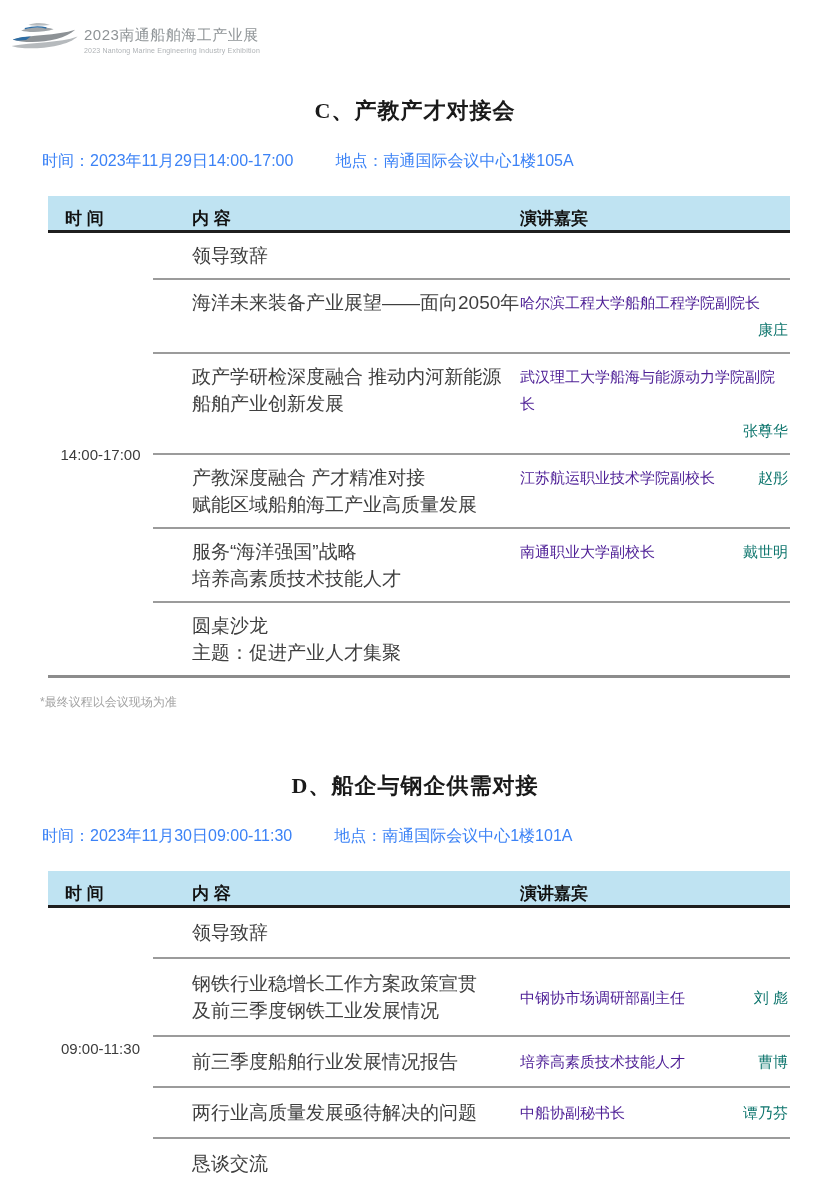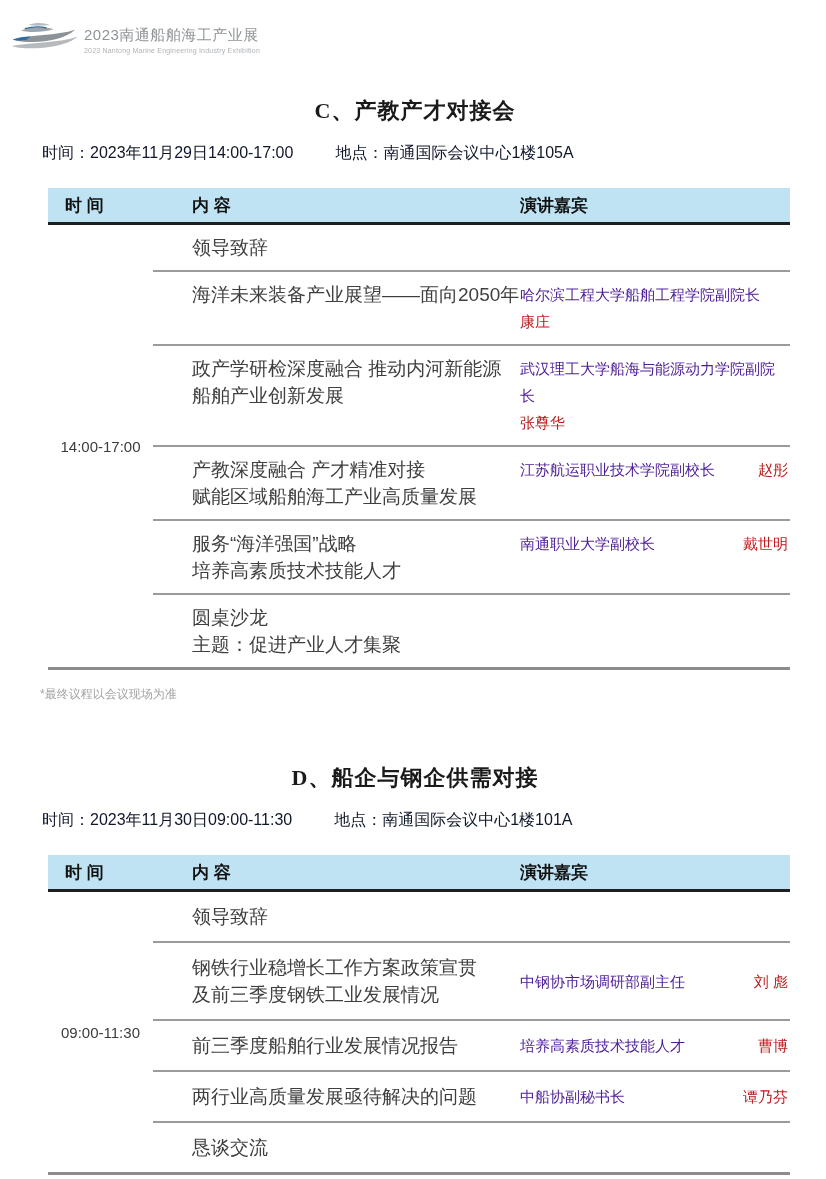--- a/index.html
+++ b/index.html
@@ -16,28 +16,28 @@
   .logo-title { font-size:15px; color:#8f9497; letter-spacing:0.5px; }
   .logo-sub { font-size:7px; color:#aeb2b5; margin-top:2px; letter-spacing:0.2px; }
 
   
   .content { position:absolute; top:96px; left:40px; width:750px; }
 
   .sec-title {
     text-align:center; font-family:"Liberation Serif","DejaVu Serif",serif;
     font-weight:bold; font-size:22px; color:#1a1a1a; letter-spacing:1px;
   }
-  .meta { display:flex; margin-top:17px; font-size:16px; color:#0f172a; padding-left:2px; }
+  .meta { display:flex; margin-top:25px; font-size:16px; color:#3b82f6; padding-left:2px; }
   .meta-item { display:flex; }
   .meta-item + .meta-item { margin-left:42px; }
 
   
   .agenda-table { margin-top:24px; margin-left:8px; border-bottom:3px solid #8c8c8c; }
   .thead {
-    display:flex; align-items:center; height:37px; background:#bfe3f2;
+    display:flex; align-items:flex-end; height:37px; background:#bfe3f2;
     border-bottom:3px solid #1f1f1f; font-weight:bold; font-size:17px; color:#111;
   }
   .th-time { width:105px; padding-left:17px; }
   .th-content { flex:1; padding-left:39px; }
   .th-guest { width:270px; }
 
   .tbody { display:flex; }
   .time-col {
     width:105px; display:flex; align-items:center; justify-content:center;
     font-size:15px; color:#3c3c3c;
@@ -45,21 +45,21 @@
   .rows-col { flex:1; }
   .trow { display:flex; padding:9px 0; }
   .sec-d .trow { padding:11px 0; }
   .trow + .trow { border-top:2px solid #9b9b9b; }
   .cell-content { flex:1; padding-left:39px; }
   .cell-guest { width:270px; padding-right:2px; }
   .cell-guest.v-center { display:flex; align-items:center; }
   .line { line-height:27px; font-size:19px; color:#3f3f3f; }
   .guest-line { display:flex; justify-content:space-between; width:100%; }
   .guest-org { line-height:27px; font-size:15px; color:#4c1d95; }
-  .guest-name { line-height:27px; font-size:15px; color:#b91c1c; text-align:left; }
+  .guest-name { line-height:27px; font-size:15px; color:#0f766e; text-align:right; }
 
   .footnote {
     text-align:left; font-size:12px; color:#a3a3a3; margin-top:16px; padding-right:4px;
   }
 
   .sec-gap { margin-top:60px; }
 </style>
 </head>
 <body>
 

